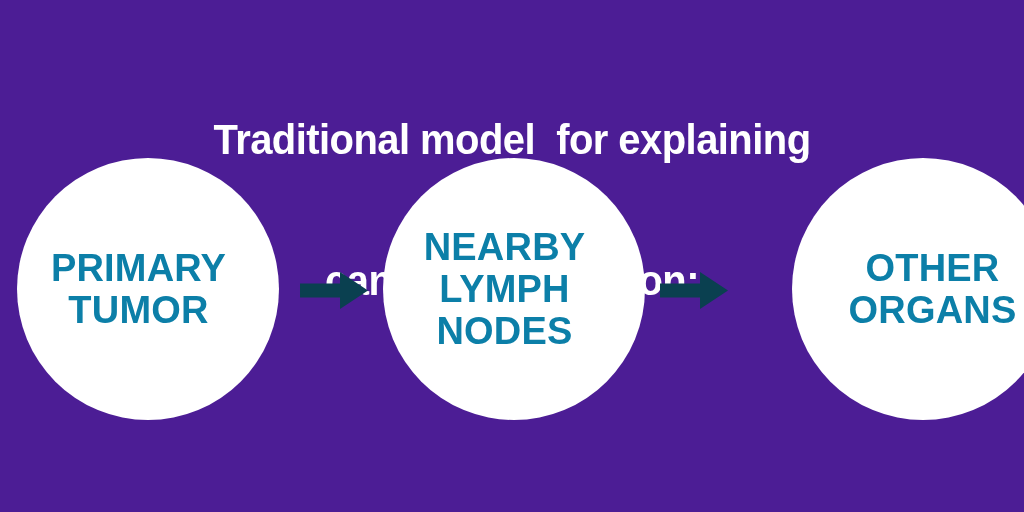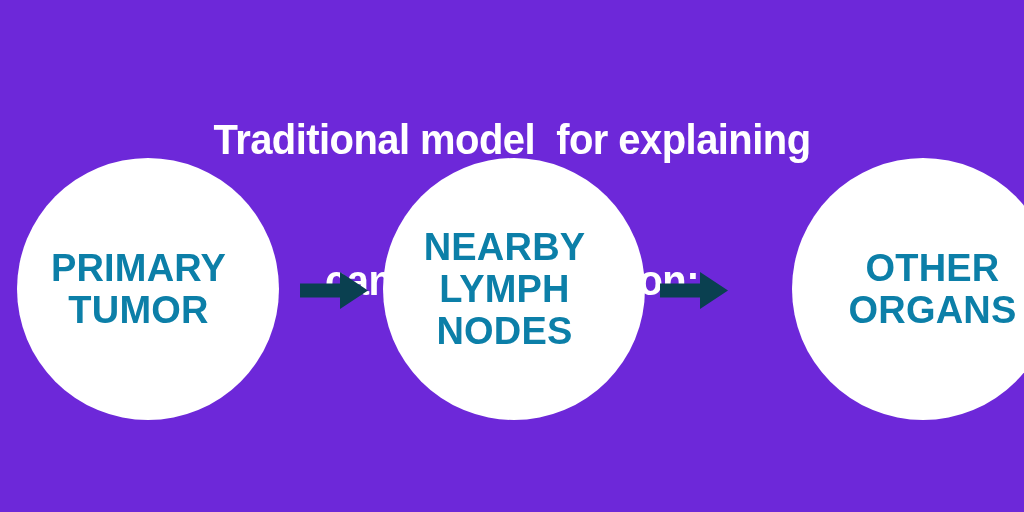--- a/index.html
+++ b/index.html
@@ -10,21 +10,21 @@
     width: 1024px;
     height: 512px;
     overflow: hidden;
     font-family: "Liberation Sans", sans-serif;
   }
 
   #canvas {
     position: relative;
     width: 1024px;
     height: 512px;
-    background: #6d28d9;
+    background: #4c1d95;
     overflow: hidden;
   }
 
   
   .title {
     position: absolute;
     left: 0;
     top: 22px;
     width: 1024px;
     text-align: center;

